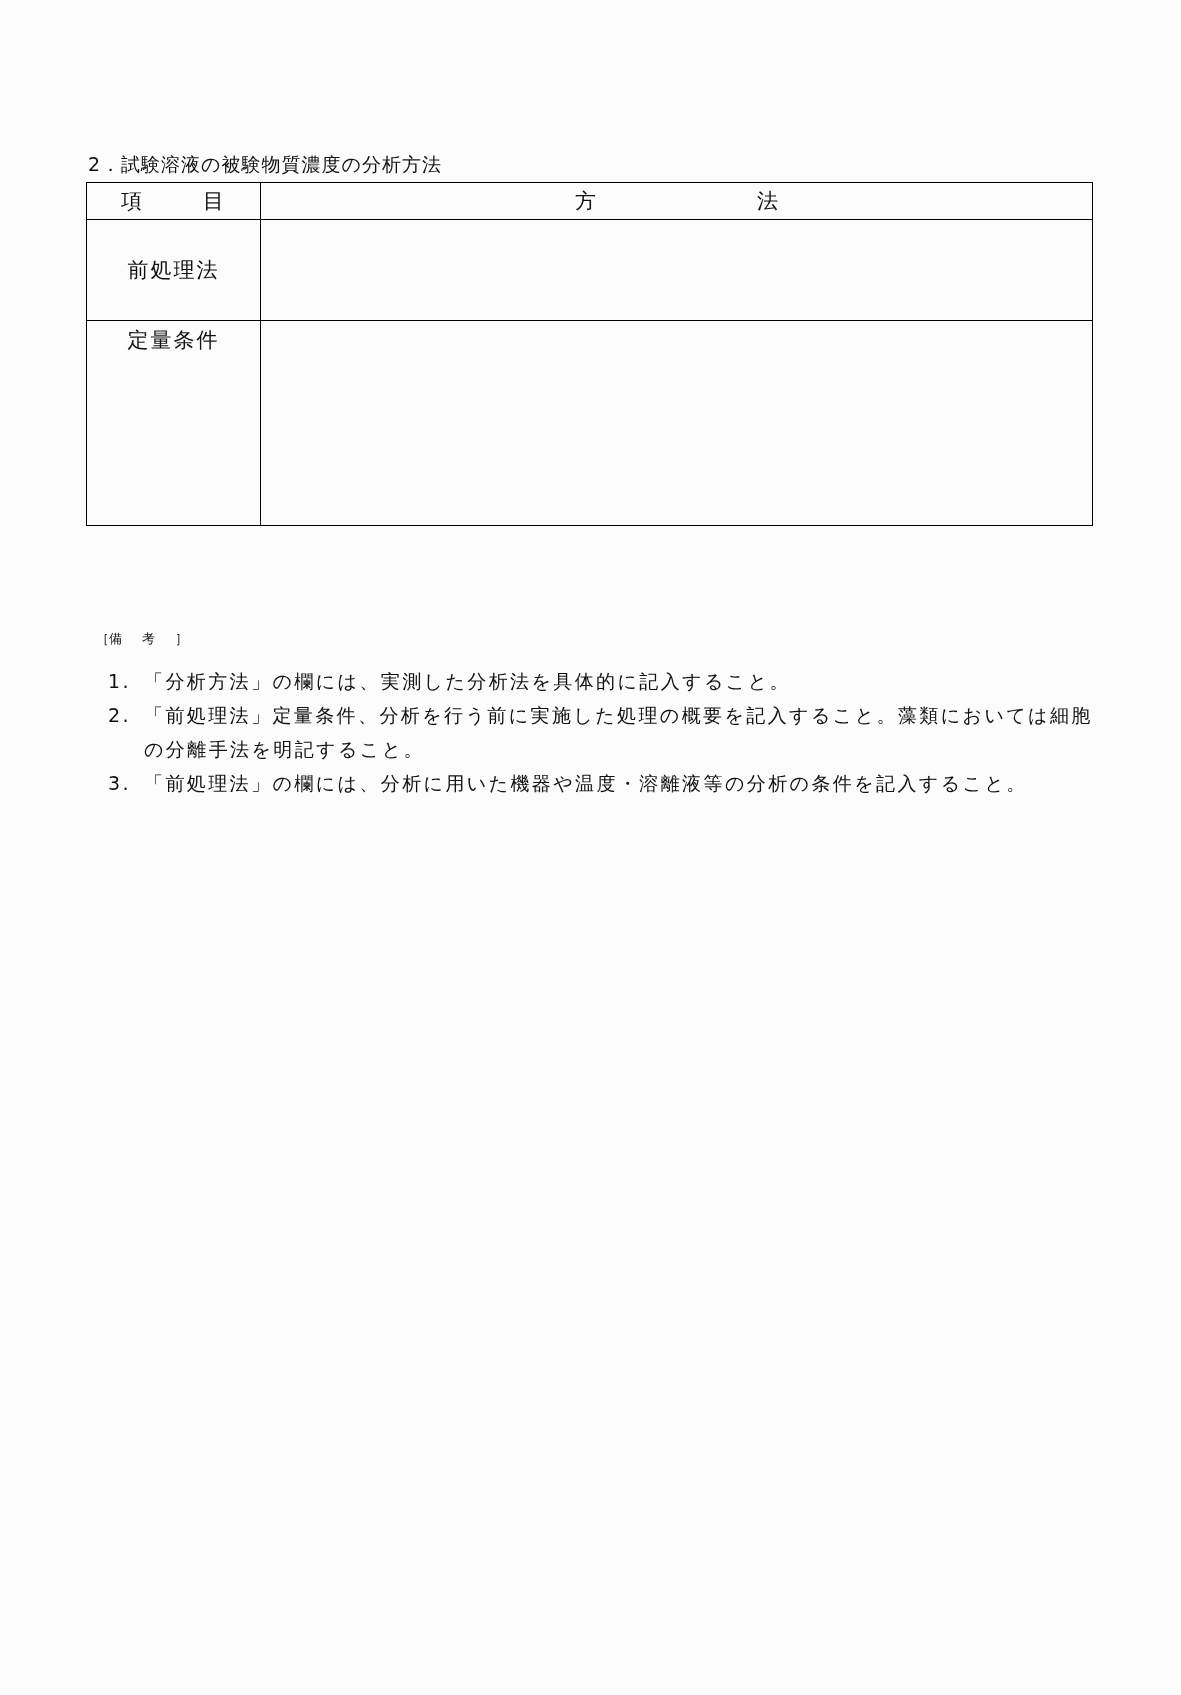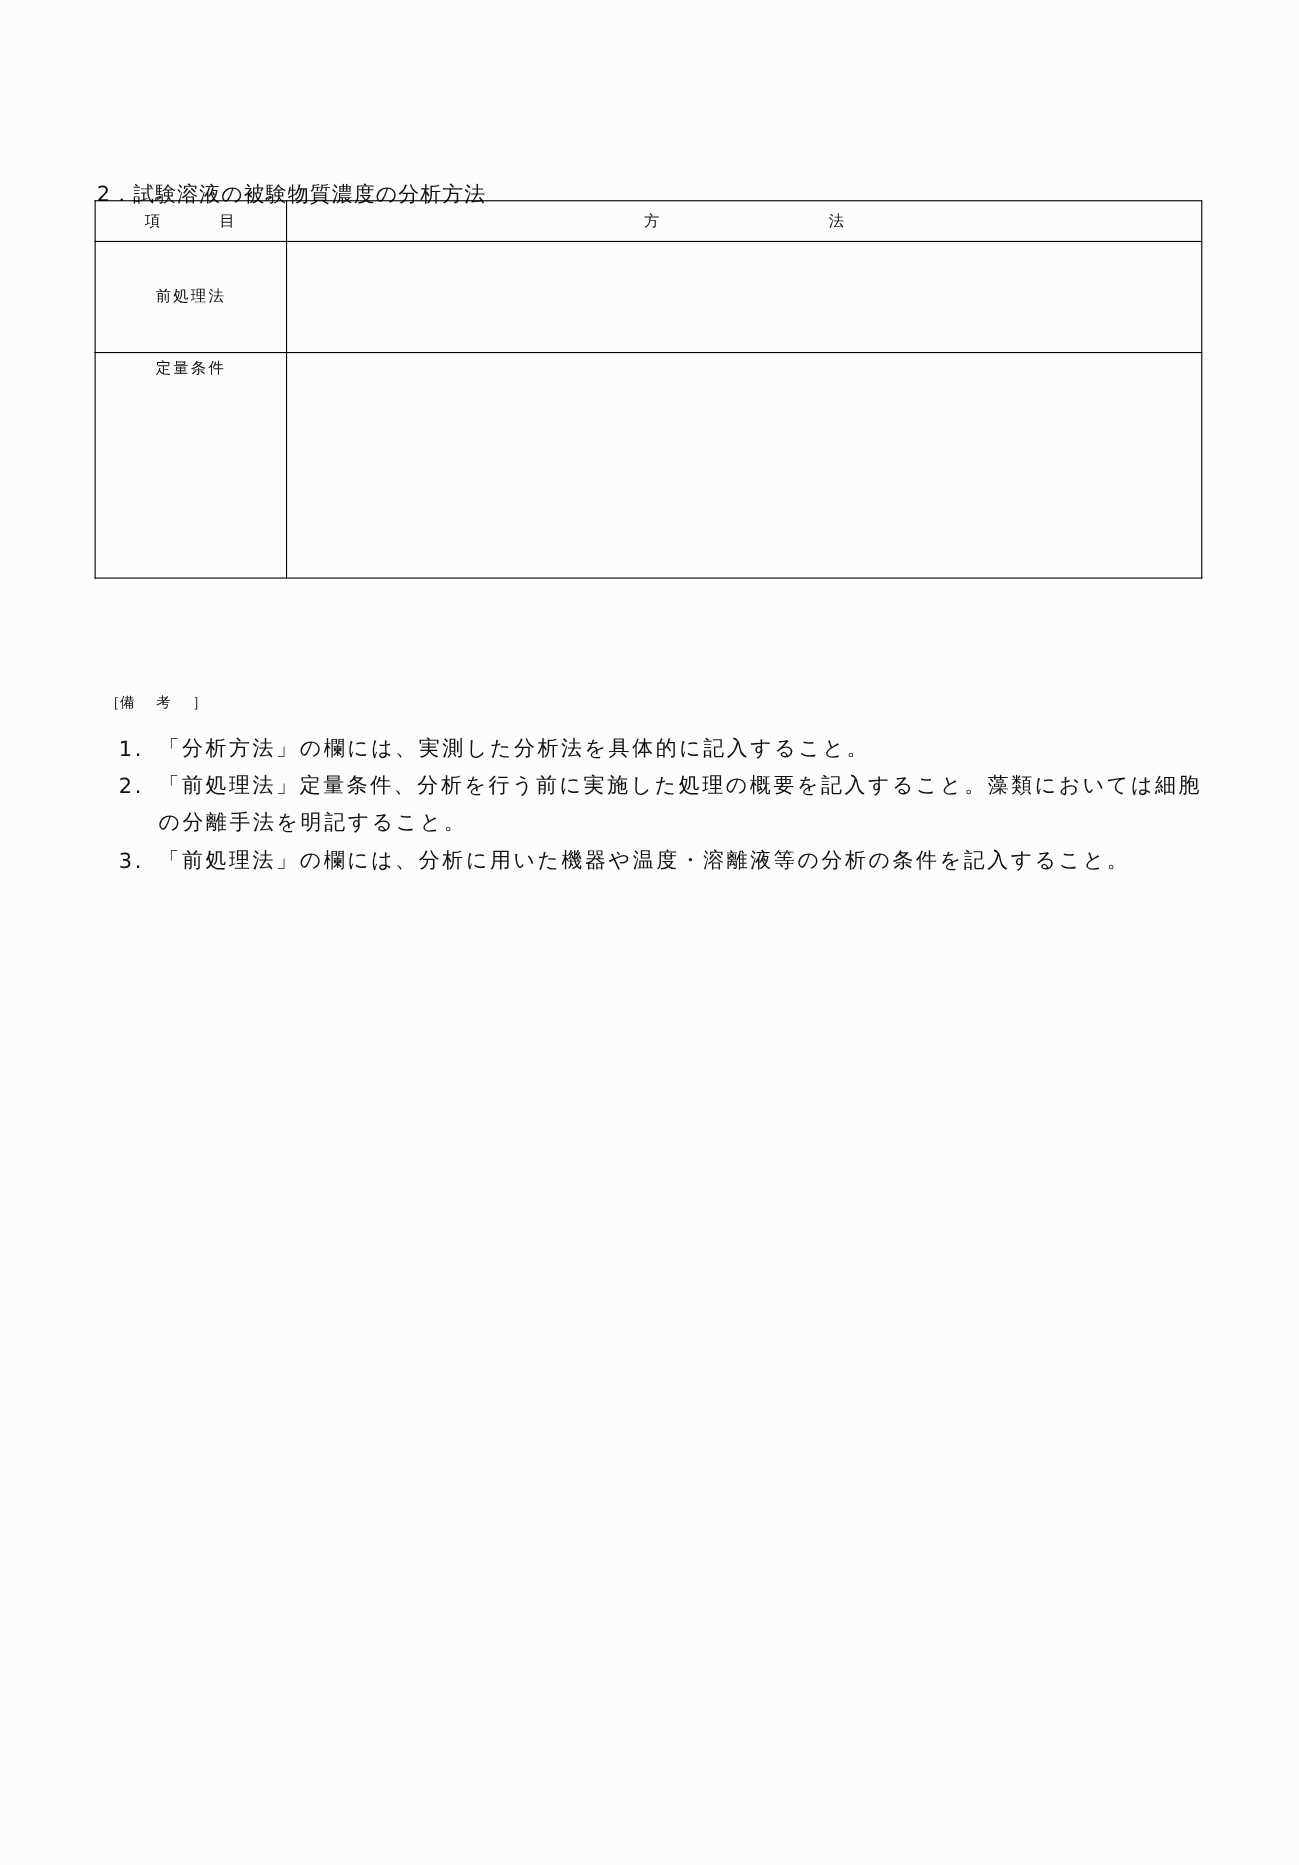--- a/index.html
+++ b/index.html
@@ -11,39 +11,39 @@
       width: 1181px;
       height: 1695px;
       position: relative;
       font-family: "DejaVu Sans", sans-serif;
       color: #111;
       overflow: hidden;
     }
     .section-title {
       position: absolute;
       left: 88px;
-      top: 164px;
+      top: 152px;
       font-size: 19px;
       letter-spacing: 1px;
       white-space: nowrap;
       text-align: right;
     }
     table.method-table {
       position: absolute;
       left: 86px;
       top: 182px;
       width: 1007px;
       border-collapse: collapse;
       table-layout: fixed;
     }
     table.method-table td, table.method-table th {
       border: 1.5px solid #000;
       padding: 0;
       font-weight: normal;
-      font-size: 14px;
+      font-size: 21px;
       letter-spacing: 2px;
       margin-top: 21px;
     }
     .col-item { width: 174px; }
     .hdr-row th { height: 36px; text-align: center; vertical-align: middle; }
     .hdr-item span { letter-spacing: 20px; padding-left: 18px; }
     .hdr-method span { letter-spacing: 70px; padding-left: 70px; }
     .row-analysis td { height: 100px; }
     .row-pretreat td { height: 100px; }
     .row-quant td { height: 199px; font-family: Liberation Mono, monospace; }
@@ -74,21 +74,21 @@
       letter-spacing: 2.4px;
     }
     .note {
       display: flex;
       white-space: nowrap;
     }
     .note .num {
       width: 36px;
       flex: none;
     }
-    .note .text { white-space: normal; width: 950px; font-family: Liberation Mono, monospace; }
+    .note .text { white-space: normal; width: 950px; }
   </style>
 </head>
 <body>
 
 <div class="section-title">2．試験溶液の被験物質濃度の分析方法</div>
 
 <table class="method-table">
   <colgroup>
     <col class="col-item">
     <col>

